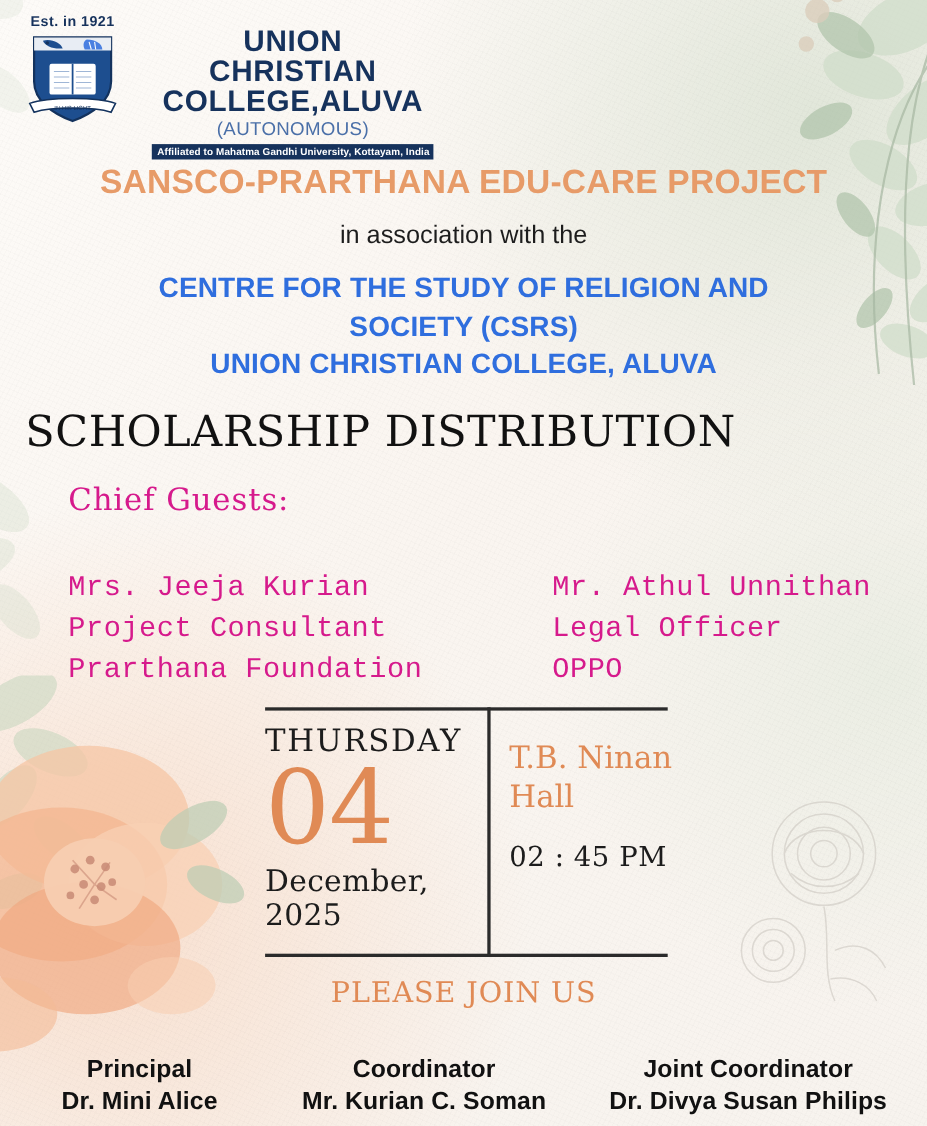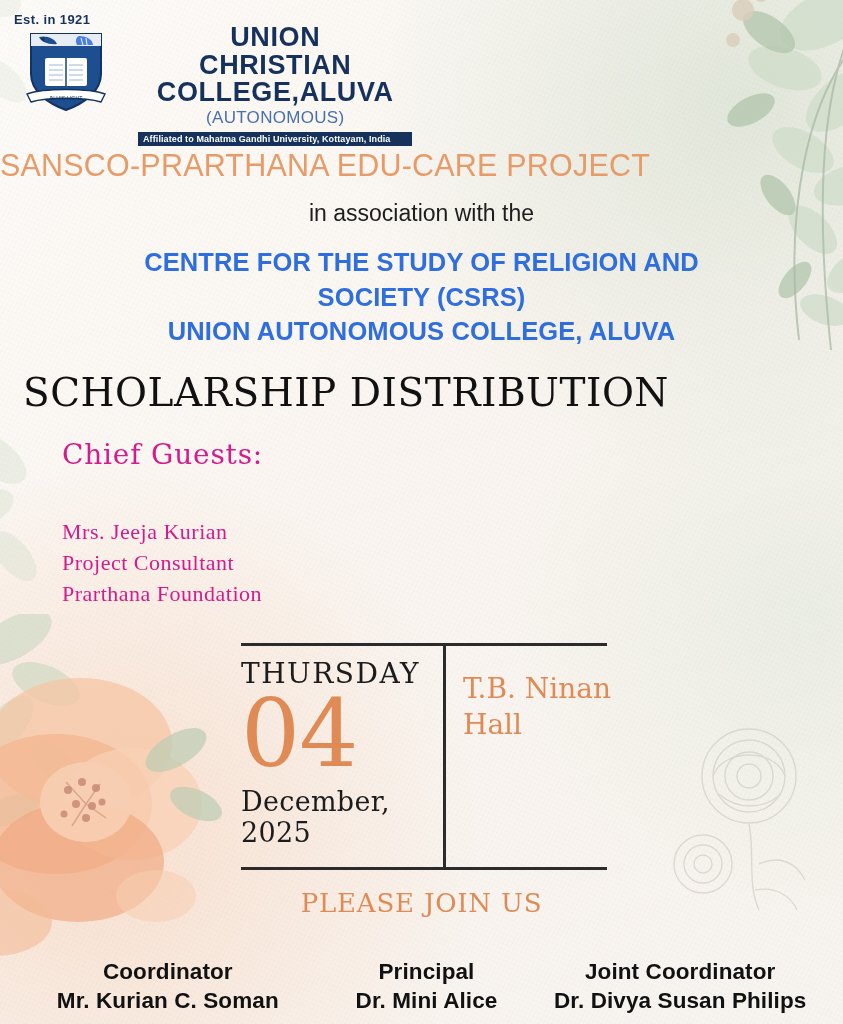--- a/index.html
+++ b/index.html
@@ -48,21 +48,21 @@
   .logo-row {
     position: absolute;
     top: 12px;
     left: 14px;
     display: flex;
     align-items: flex-start;
   }
   .crest-wrap {
     position: relative;
     width: 104px;
-    text-align: left;
+    text-align: center;
   }
   .crest-est {
     font-size: 13px;
     font-weight: bold;
     color: #16325c;
     letter-spacing: .4px;
     margin-bottom: 1px;
     font-family: "Liberation Sans", sans-serif;
   }
   .crest {
@@ -91,33 +91,34 @@
     margin-top: 1px;
     letter-spacing: .3px;
   }
   .logo-affil {
     margin-top: 2px;
     font-size: 9px;
     font-weight: bold;
     color: #ffffff;
     background: #16325c;
     display: inline-block;
-    padding: 2px 22px 2px 5px;
+    padding: 2px 4px 2px 5px;
     letter-spacing: .1px;
   }
 
   
   .title-main {
     position: absolute;
     top: 148px;
     left: 0;
     width: 843px;
+    text-align: center;
     color: #e79b68;
     font-size: 30.5px;
-    font-weight: normal;
+    font-weight: bold;
     letter-spacing: .2px;
     font-family: "Liberation Sans", sans-serif;
   }
   .assoc {
     position: absolute;
     top: 200px;
     left: 0;
     width: 843px;
     text-align: center;
     color: #1d1d1d;
@@ -156,21 +157,21 @@
     font-size: 28px;
     letter-spacing: .8px;
   }
   .guests {
     position: absolute;
     top: 516px;
     left: 62px;
     width: 760px;
     display: flex;
   }
-  .guest-col { color: #d61a8c; font-family: Liberation Serif, serif; font-size: 22px; line-height: 1.42; letter-spacing: .5px; }
+  .guest-col { color: #d61a8c; font-family: Liberation Mono, monospace; font-size: 26px; line-height: 1.42; letter-spacing: .5px; }
   .guest-col.left { width: 440px; }
   .guest-col .gl { display: block; white-space: nowrap; }
 
   
   .event-block {
     position: absolute;
     top: 643px;
     left: 0;
     width: 843px;
     height: 228px;
@@ -424,62 +425,68 @@
       <div class="logo-auto">(AUTONOMOUS)</div>
       <div class="logo-affil">Affiliated to Mahatma Gandhi University, Kottayam, India</div>
     </div>
   </div>
 
   <div class="title-main">SANSCO-PRARTHANA EDU-CARE PROJECT</div>
   <div class="assoc">in association with the</div>
   <div class="csrs">
     <span>CENTRE FOR THE STUDY OF RELIGION AND</span><br>
     <span>SOCIETY (CSRS)</span><br>
-    <span>UNION AUTONOMOUS COLLEGE, ALUVA</span>
+    <span>UNION CHRISTIAN COLLEGE, ALUVA</span>
   </div>
   <div class="scholarship">SCHOLARSHIP DISTRIBUTION</div>
 
   <div class="chief-label">Chief  Guests:</div>
   <div class="guests">
     <div class="guest-col left">
       <span class="gl">Mrs.  Jeeja  Kurian</span>
       <span class="gl">Project  Consultant</span>
       <span class="gl">Prarthana  Foundation</span>
     </div>
+    <div class="guest-col">
+      <span class="gl">Mr.  Athul  Unnithan</span>
+      <span class="gl">Legal  Officer</span>
+      <span class="gl">OPPO</span>
+    </div>
   </div>
 
   <div class="event-block">
     <div class="rule-top"></div>
     <div class="rule-bottom"></div>
     <div class="rule-vert"></div>
 
     <div class="date-col">
       <div class="weekday">THURSDAY</div>
       <div class="day-num">04</div>
       <div class="month-year">December, 2025</div>
     </div>
 
     <div class="venue-col">
       <div class="venue-name">
         <span>T.B. Ninan</span><br>
         <span>Hall</span>
       </div>
+      <div class="venue-time">02 : 45 PM</div>
     </div>
   </div>
 
   <div class="join">PLEASE JOIN US</div>
 
   <div class="footer">
+    <div class="foot-col c1">
+      <span class="role">Principal</span>
+      <span class="person">Dr. Mini Alice</span>
+    </div>
     <div class="foot-col c2">
       <span class="role">Coordinator</span>
       <span class="person">Mr. Kurian C. Soman</span>
     </div>
-    <div class="foot-col c1">
-      <span class="role">Principal</span>
-      <span class="person">Dr. Mini Alice</span>
-    </div>
     <div class="foot-col c3">
       <span class="role">Joint Coordinator</span>
       <span class="person">Dr. Divya Susan Philips</span>
     </div>
   </div>
 
 </div>
 
 </body></html>

